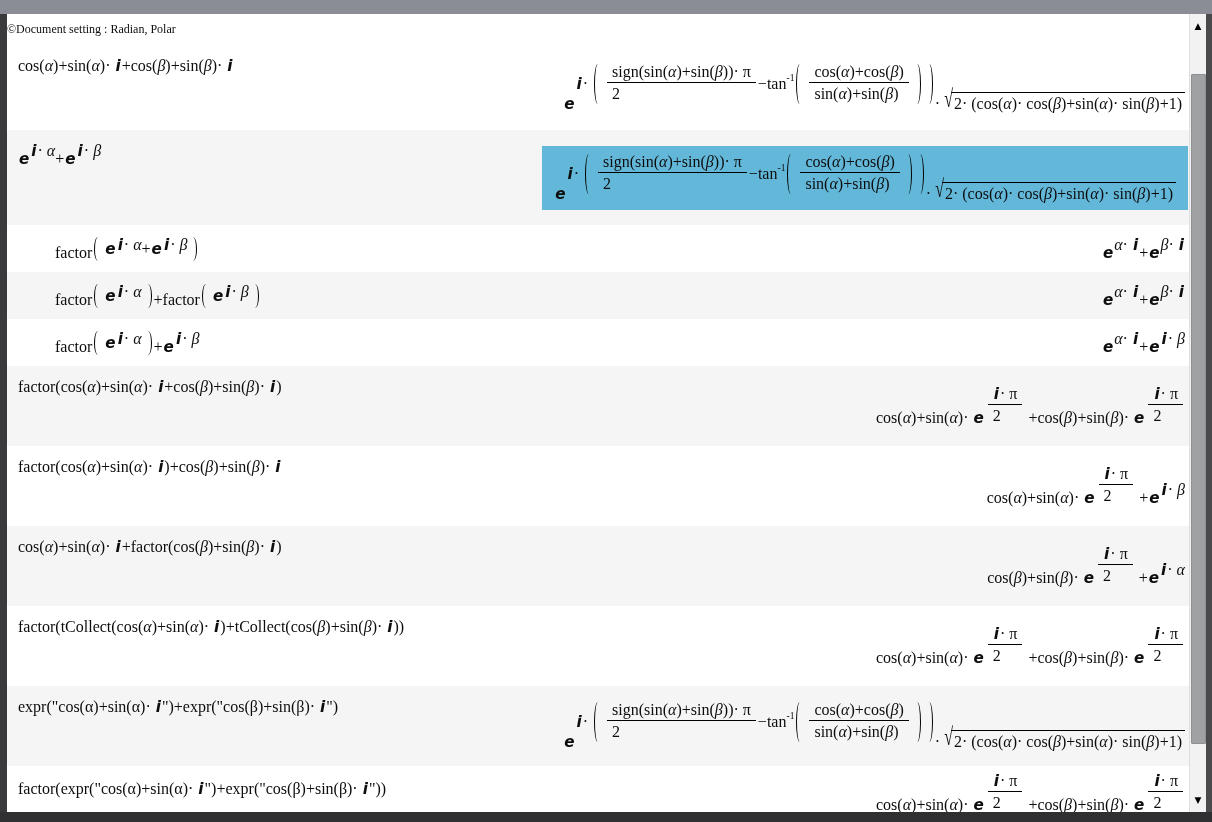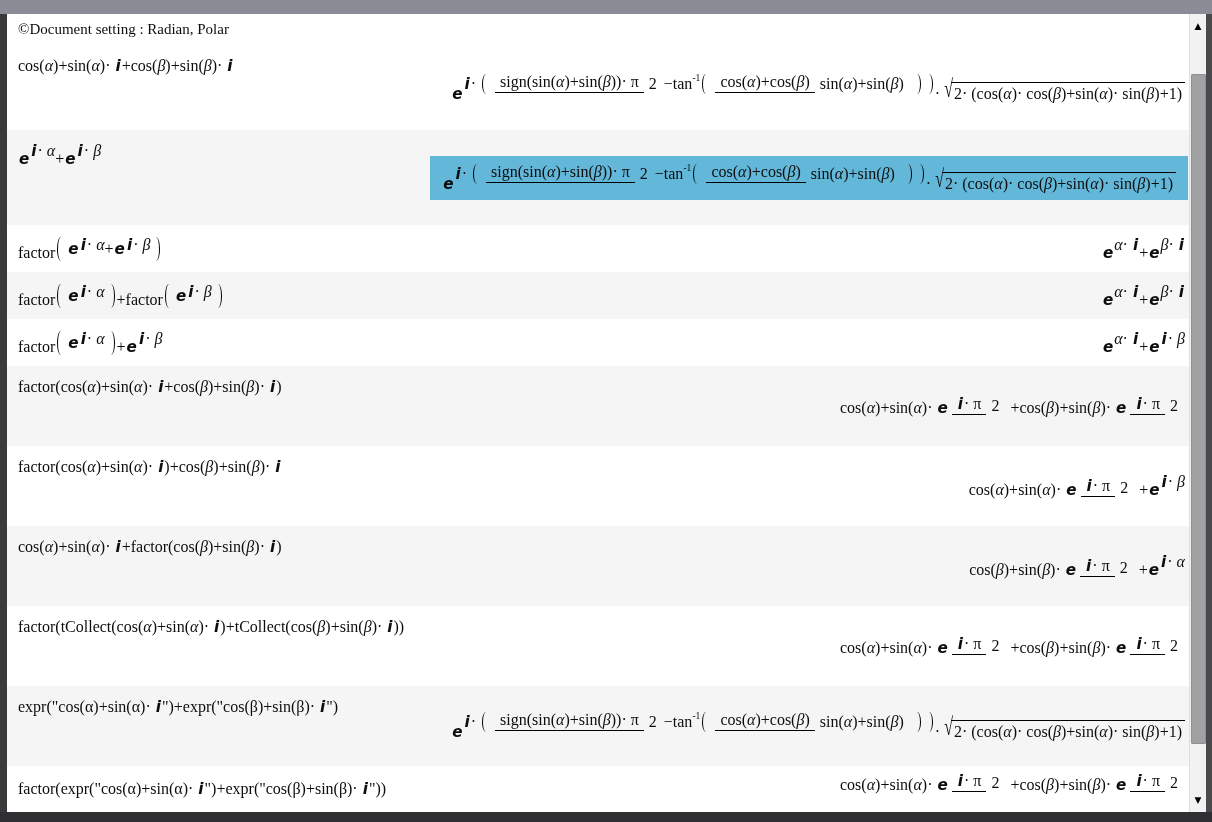--- a/index.html
+++ b/index.html
@@ -8,42 +8,42 @@
     --track:#f2f2f3; --thumb:#9fa1a3;
   }
   html,body{margin:0;padding:0;background:#777;}
   .app{position:relative;width:1212px;height:822px;background:#fff;overflow:hidden;
        font-family:"Liberation Serif","DejaVu Serif",serif;color:var(--ink);}
   .chrome-top{position:absolute;left:0;top:0;width:1212px;height:14px;background:var(--chrome);}
   .border-left{position:absolute;left:0;top:14px;width:7px;bottom:0;background:var(--dark);}
   .border-right{position:absolute;right:0;top:14px;width:6px;bottom:0;background:#4a4a4c;}
   .border-bottom{position:absolute;left:0;bottom:0;width:1212px;height:10px;background:var(--dark2);}
   .content{position:absolute;left:7px;top:14px;width:1183px;height:798px;background:#fff;overflow:hidden;}
-  .docline{height:31px;line-height:31px;padding-left:11px;font-size:15px;background:#fff;white-space:pre;}
+  .docline{height:31px;line-height:31px;padding-left:0;font-size:12px;background:#fff;white-space:pre;}
   .rows{display:flex;flex-direction:column;}
   .row{display:flex;align-items:center;font-size:16px;}
   .row.alt{background:var(--alt);}
   .r-lg1{height:85px;} .r-lg2{height:95px;} .r-sm{height:47px;} .r-md{height:80px;}
   .r-last{height:46px;overflow:visible;}
   .cin{align-self:flex-start;padding:12px 0 0 11px;}
-  .r-sm .cin{align-self:center;padding-top:0;}
+  .r-sm .cin{align-self:center;padding-top:0;margin-left:37px;}
   .r-last .cin{padding-top:14px;}
   .cout{margin-left:auto;align-self:center;padding-right:5px;display:flex;align-items:center;}
   .r-last .cout{align-self:flex-start;padding-top:6px;}
   .cout.hl{background:var(--hl);padding:7px 12px;margin-right:2px;}
   
   .mrow{display:inline-flex;align-items:flex-end;white-space:pre;}
   .mrow .mrow{align-items:flex-end;}
   .mpar>.mrow,.msup,.mnum,.mden,.msqc{align-items:center;}
   .mt{font-family:"Liberation Serif","DejaVu Serif",serif;}
   .mv{font-family:"Liberation Serif","DejaVu Serif",serif;font-style:italic;}
   .mc{font-family:"DejaVu Sans","Liberation Sans",sans-serif;font-style:italic;font-weight:bold;font-size:0.95em;padding:0 1px;}
   .mss{font-size:0.6em;position:relative;top:-0.65em;}
   .msup{display:inline-flex;white-space:pre;margin-bottom:0.5em;}
-  .mfr{display:inline-flex;flex-direction:row;margin:0 2px 2px 3px;}
+  .mfr{display:inline-flex;flex-direction:column;margin:0 2px 2px 3px;}
   .mnum{display:inline-flex;border-bottom:1.4px solid #000;padding:0 5px 1px;white-space:pre;}
   .mden{display:inline-flex;padding:2px 5px 0;white-space:pre;}
   .msq{display:inline-flex;align-items:flex-end;}
   .mrad{transform:scaleY(1.55);transform-origin:86% bottom;margin-right:-2px;}
   .msqc{display:inline-flex;border-top:1.4px solid #000;padding:2px 3px 0 3px;white-space:pre;}
   .mpar{display:inline-flex;align-items:stretch;margin:0 1px;}
   .mlp{width:6px;border-left:1.4px solid #000;border-radius:55% 0 0 55%/50% 0 0 50%;margin:1px 3px 1px 1px;}
   .mrp{width:6px;border-right:1.4px solid #000;border-radius:0 55% 55% 0/0 50% 50% 0;margin:1px 1px 1px 3px;}
   
   .vscroll{position:absolute;right:6px;top:14px;width:16px;height:798px;background:var(--track);

